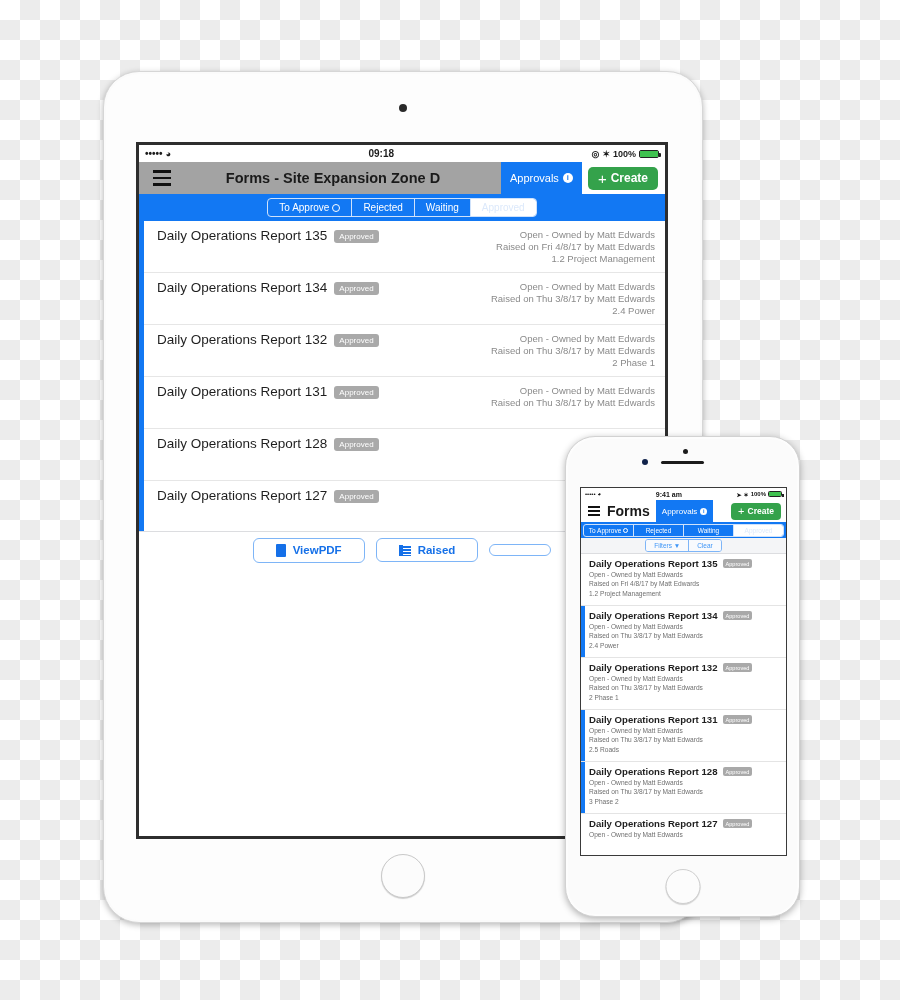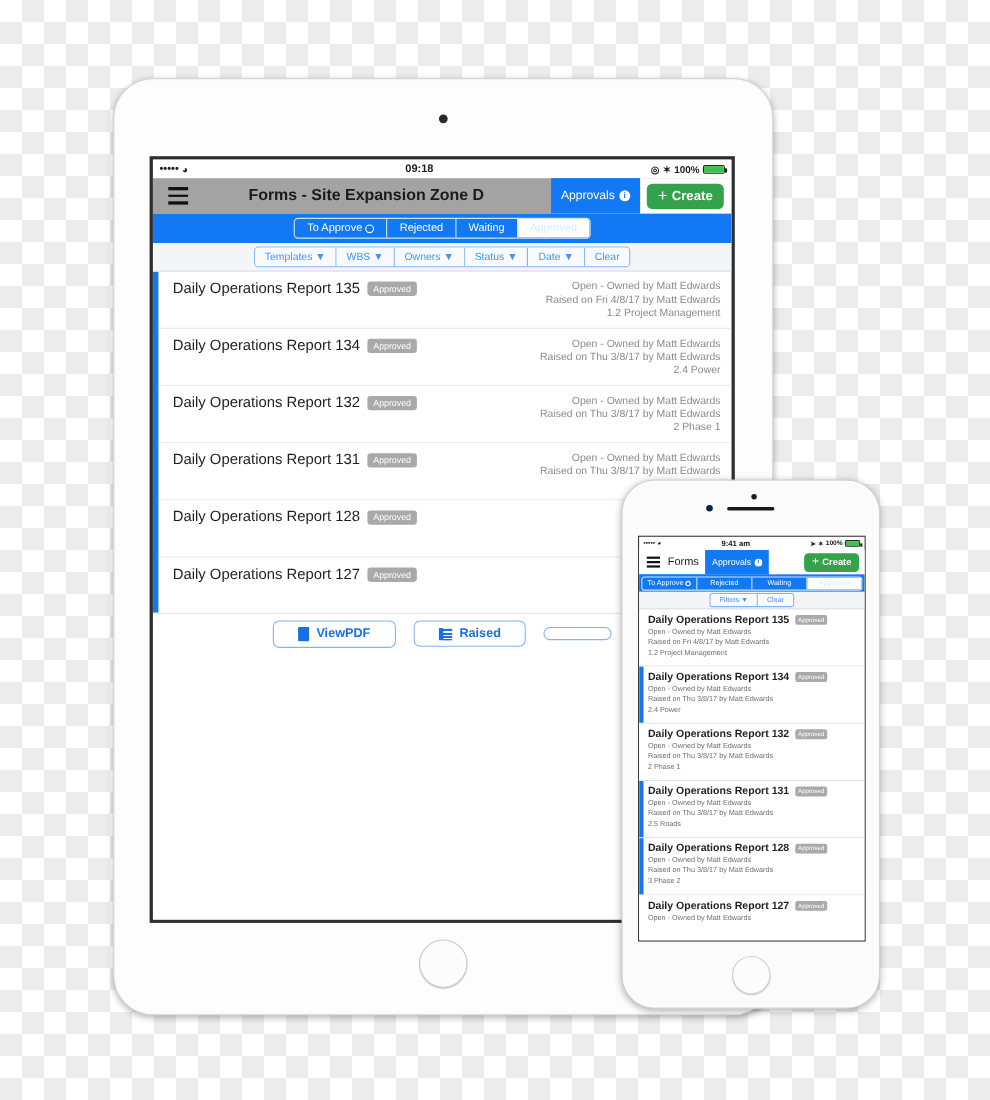--- a/index.html
+++ b/index.html
@@ -84,21 +84,21 @@
 
   
   .t-listwrap{position:relative;height:311px;overflow:hidden;border-bottom:1px solid #dcdde0;}
   .t-leftbar{position:absolute;left:0;top:0;bottom:0;width:5px;background:#1278f3;z-index:3;}
   .t-row{height:52px;border-bottom:1px solid #e6e6e6;display:flex;padding:7px 10px 0 18px;justify-content:space-between;background:#fff;}
   .r-title{font-size:13.5px;color:#1f1f1f;display:flex;align-items:flex-start;gap:7px;font-weight:normal;}
   .r-badge{background:#a9a9a9;color:#fff;font-size:8px;border-radius:3px;padding:2px 5px;margin-top:2px;}
   .r-meta{text-align:right;font-size:9.5px;color:#8a8a8a;line-height:1.27;padding-top:1px;}
 
   
-  .t-actions{height:36px;display:flex;align-items:center;justify-content:center;gap:16px;background:#fff;text-align:right;}
+  .t-actions{height:36px;display:flex;align-items:center;justify-content:center;gap:11px;background:#fff;text-align:right;}
   .abtn{border:1px solid #7eb5f7;border-radius:6px;font-size:11.5px;font-weight:bold;color:#1570e8;padding:5px 22px;display:flex;align-items:center;gap:7px;background:#fff;}
   .ico-pdf{width:10px;height:13px;background:#1570e8;border-radius:1px;display:inline-block;}
   .ico-det{width:12px;height:11px;display:inline-block;background:
      linear-gradient(#1570e8,#1570e8); position:relative;}
   .ico-det:after{content:"";position:absolute;left:4px;top:0;width:8px;height:100%;
      background:repeating-linear-gradient(#fff 0 1px,#1570e8 1px 3px);}
   .t-blank{background:#fff;height:248px;}
 
   
   .phone{
@@ -117,21 +117,21 @@
   .p-status{height:12px;display:flex;align-items:center;font-size:6px;color:#141414;padding:0 4px;font-weight:bold;}
   .p-status .time{flex:1;text-align:center;font-size:7px;}
   .p-status .right{display:flex;align-items:center;gap:2px;}
   .batt-s{display:inline-block;width:14px;height:6px;border:1px solid #222;border-radius:1.5px;position:relative;}
   .batt-s:after{content:"";position:absolute;right:-2.5px;top:1.5px;width:1.5px;height:3px;background:#222;}
   .batt-s i{display:block;height:100%;background:#3fc14f;width:100%;}
 
   .p-nav{height:22px;display:flex;align-items:stretch;background:#fff;}
   .p-burger{width:26px;display:flex;align-items:center;justify-content:center;flex-direction:column;}
   .p-burger span{display:block;width:12px;height:1.8px;background:#111;margin:1.3px 0;}
-  .p-forms{display:flex;align-items:center;font-size:10px;font-weight:normal;color:#1a1a1a;padding-right:6px;}
+  .p-forms{display:flex;align-items:center;font-size:14px;font-weight:bold;color:#1a1a1a;padding-right:6px;}
   .p-appr{background:#1278f3;color:#fff;font-size:8px;display:flex;align-items:center;gap:3px;padding:0 6px;}
   .p-badge-i{width:7px;height:7px;border-radius:50%;background:#fff;color:#1278f3;font-size:5.5px;line-height:7px;text-align:center;font-weight:bold;}
   .p-navright{flex:1;display:flex;align-items:center;justify-content:flex-end;padding-right:5px;background:#fff;}
   .p-create{background:#34a24b;color:#fff;border-radius:4px;font-size:8.5px;font-weight:bold;padding:3px 7px;display:flex;align-items:center;gap:3px;}
   .p-create .plus{font-size:11px;line-height:1;font-weight:normal;}
 
   .p-segbar{background:#1278f3;height:16px;display:flex;align-items:center;padding:0 2px;}
   .p-segs{display:flex;border:1px solid #cfe2fb;border-radius:3px;overflow:hidden;width:100%;}
   .p-seg{flex:1;font-size:6.5px;color:#fff;padding:2px 0;text-align:center;border-right:1px solid #cfe2fb;display:flex;align-items:center;justify-content:center;gap:2px;}
   .p-seg:last-child{border-right:none;}
@@ -201,30 +201,20 @@
         <div class="seg">
           <span>To Approve</span>
           <span class="clock-i"></span>
         </div>
         <div class="seg">Rejected</div>
         <div class="seg">Waiting</div>
         <div class="seg active">Approved</div>
       </div>
     </div>
 
-    <div class="t-filters">
-      <div class="fgroup">
-        <div class="fbtn">Templates ▼</div>
-        <div class="fbtn">WBS ▼</div>
-        <div class="fbtn">Owners ▼</div>
-        <div class="fbtn">Status ▼</div>
-        <div class="fbtn">Date ▼</div>
-        <div class="fbtn">Clear</div>
-      </div>
-    </div>
 
     <div class="t-listwrap">
       <div class="t-leftbar"></div>
 
       <div class="t-row">
         <div class="r-title">
           <span>Daily Operations Report 135</span>
           <span class="r-badge">Approved</span>
         </div>
         <div class="r-meta">

